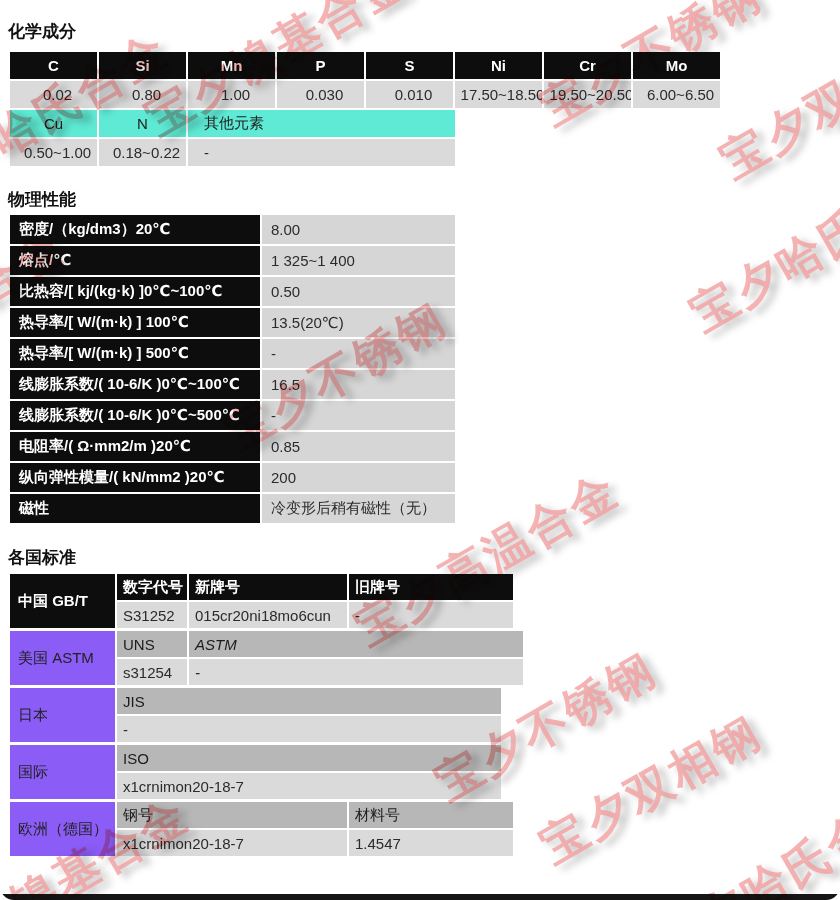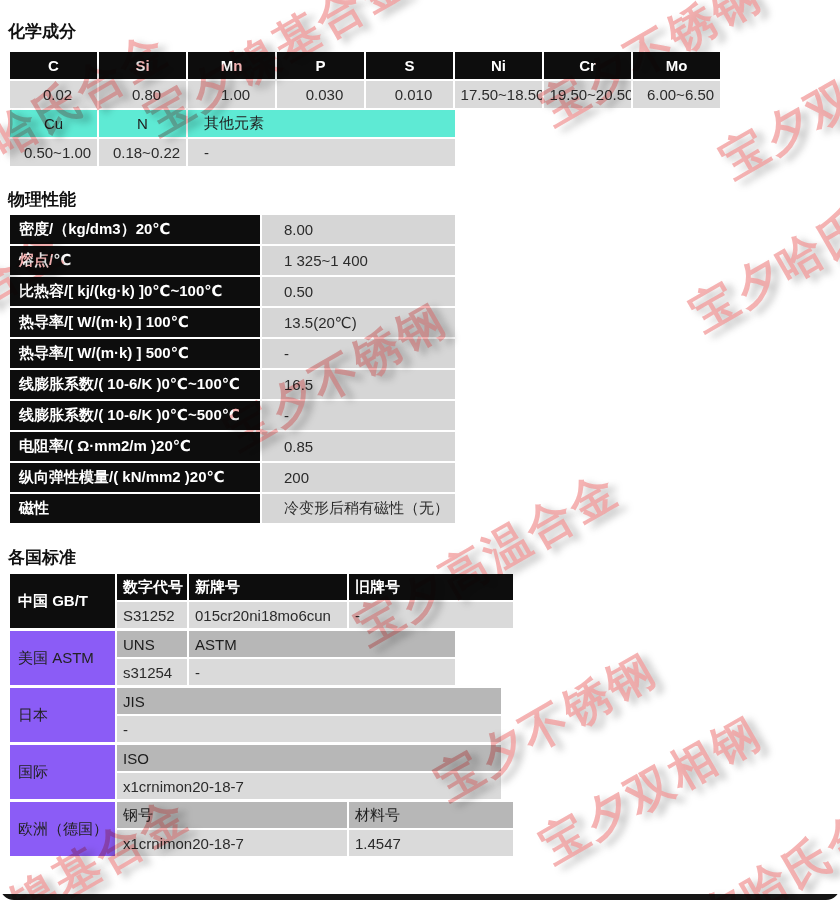--- a/index.html
+++ b/index.html
@@ -30,38 +30,38 @@
   .chem .cell { height:27px; width:87px; }
   .chem .merged { width:267px; }
 
   
   .phys { position:absolute; left:10px; top:215px; }
   .phys .row { display:flex; gap:2px; margin-bottom:2px; }
   .phys .lab {
     width:250px; height:29px; background:#0d0d0d; color:#ffffff;
     font-weight:bold; padding-left:9px;
   }
-  .phys .valcell { width:193px; height:29px; background:#d6d6d6; padding-left:22px; }
+  .phys .valcell { width:193px; height:29px; background:#d6d6d6; padding-left:9px; }
 
   
   .std { position:absolute; left:10px; top:574px; }
   .std .group { display:flex; gap:2px; margin-bottom:3px; }
   .std .glabel {
     width:105px; padding-left:8px; box-sizing:border-box;
     display:flex; align-items:center; font-size:15px; white-space:nowrap; overflow:hidden;
   }
   .std .glabel.black { background:#0d0d0d; color:#ffffff; font-weight:bold; }
   .std .glabel.gray  { background:#8b5cf6; color:#222222; }
   .std .gbody { display:flex; flex-direction:column; gap:2px; }
   .std .srow { display:flex; gap:2px; }
   .std .cell { height:26px; padding-left:6px; }
   .std .c1 { width:70px; }
   .std .c2 { width:158px; }
   .std .c3 { width:164px; }
-  .std .c23 { width:266px; }  
+  .std .c23 { width:334px;font-style:italic; }  
   .std .c123 { width:384px; } 
   .std .c12 { width:230px; }  
   .std .shdr-black { background:#0d0d0d; color:#ffffff; font-weight:bold; }
   .std .shdr-gray  { background:#b7b7b7; color:#1c1c1c; }
 
   
   .wm {
     position:absolute; z-index:6; white-space:nowrap; pointer-events:none;
     font-size:46px; font-weight:bold; letter-spacing:3px;
     color:rgba(242,158,158,0.78);

